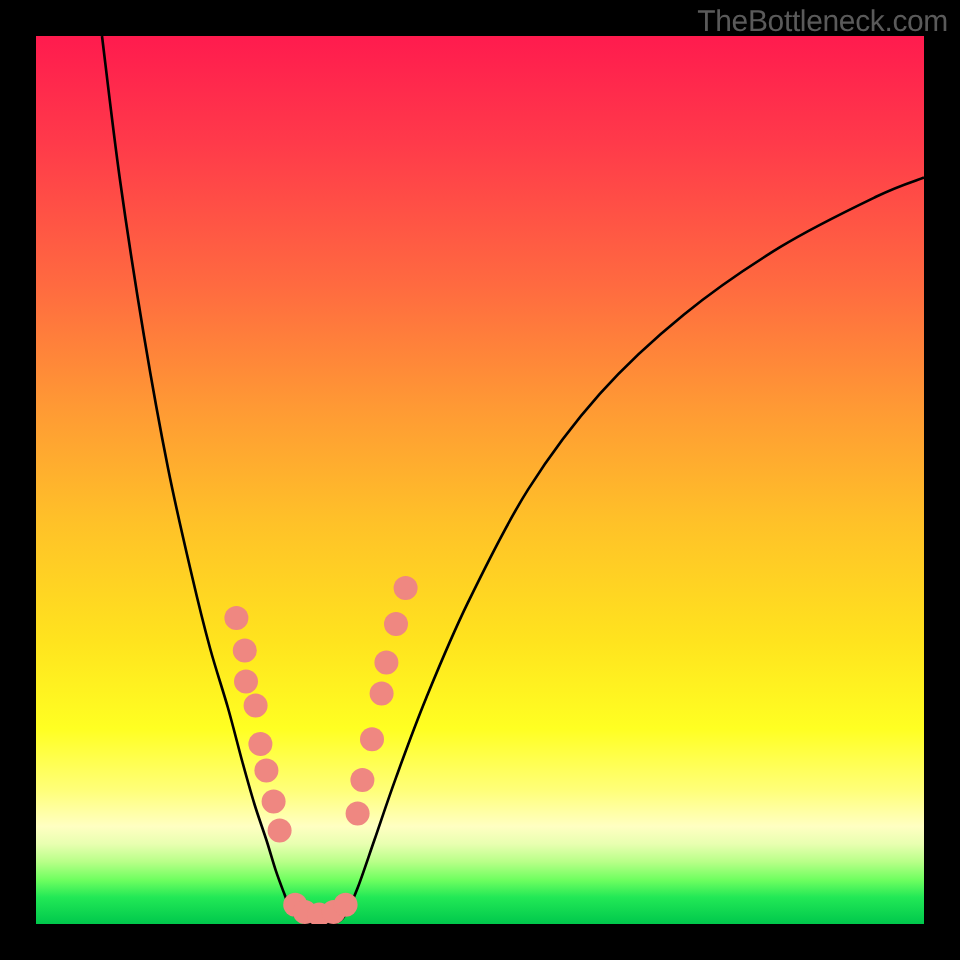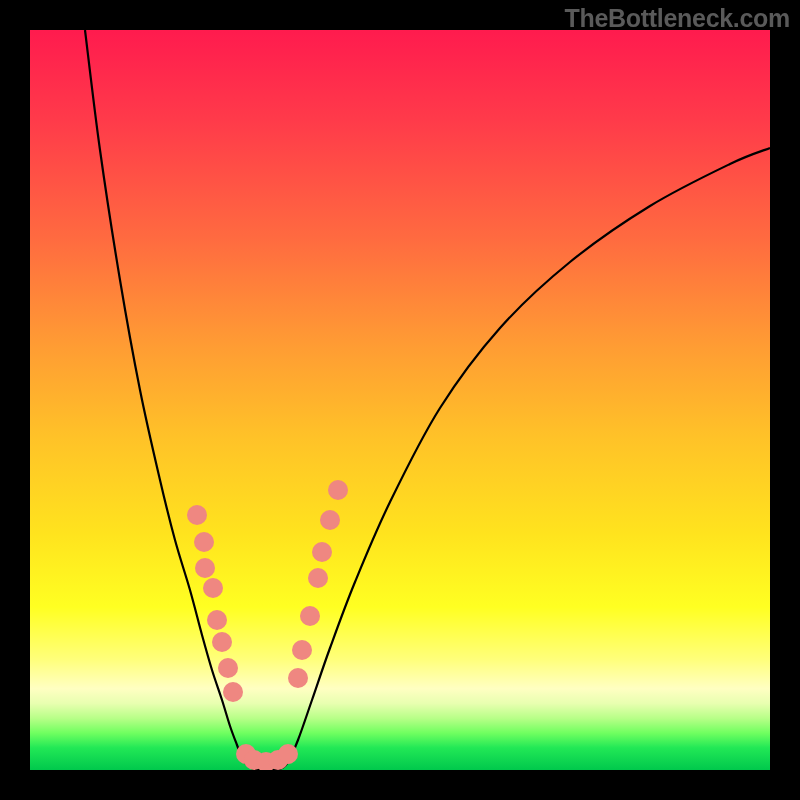--- a/index.html
+++ b/index.html
@@ -46,21 +46,21 @@
     position: absolute;
     left: 0;
     top: 0;
   }
   .watermark {
     position: absolute;
     top: 4px;
     right: 10px;
     color: #5a5a5a;
     font-size: 25px;
-    font-weight: 700;
+    font-weight: 400;
     letter-spacing: -0.3px;
     user-select: none;
   }
 </style>
 </head>
 <body>
 
 <div class="frame">
   <div class="plot">
     <svg class="curve" width="740" height="740" viewBox="0 0 740 740">

